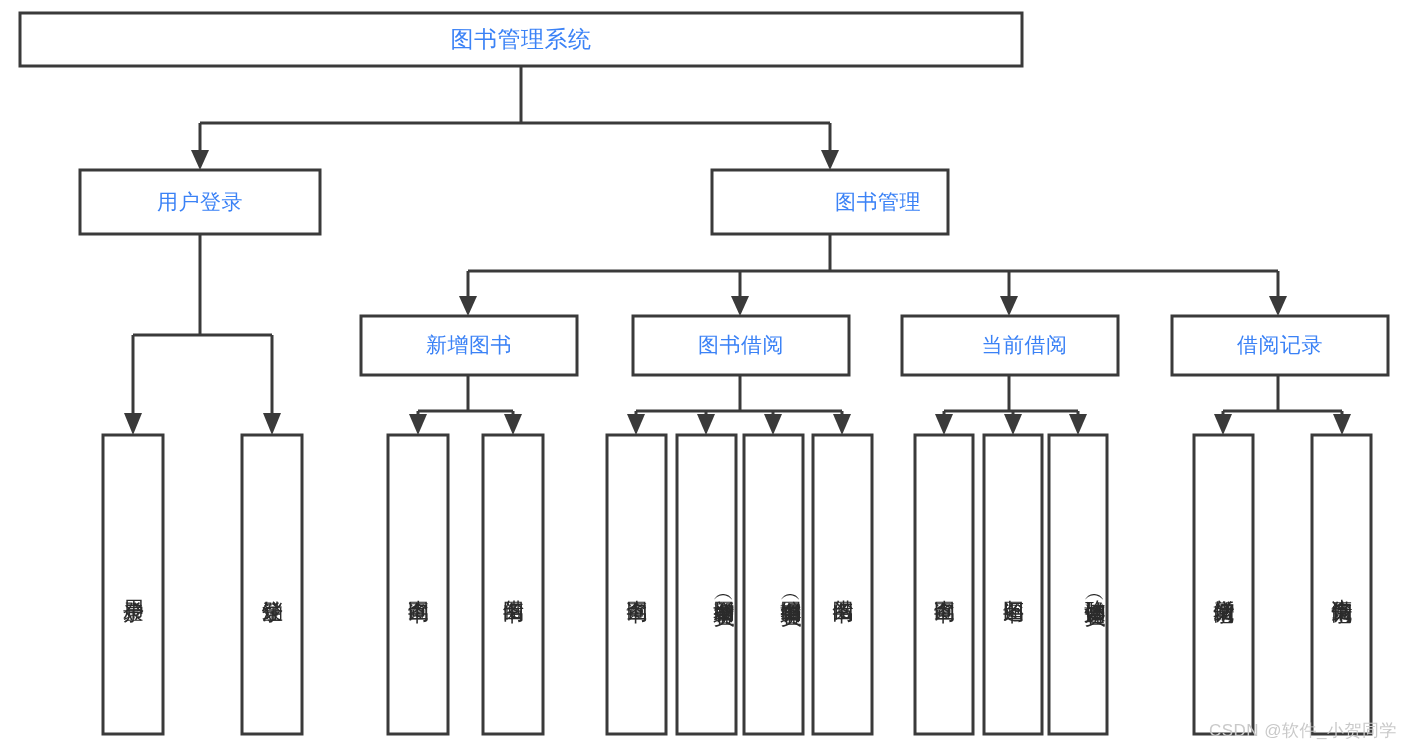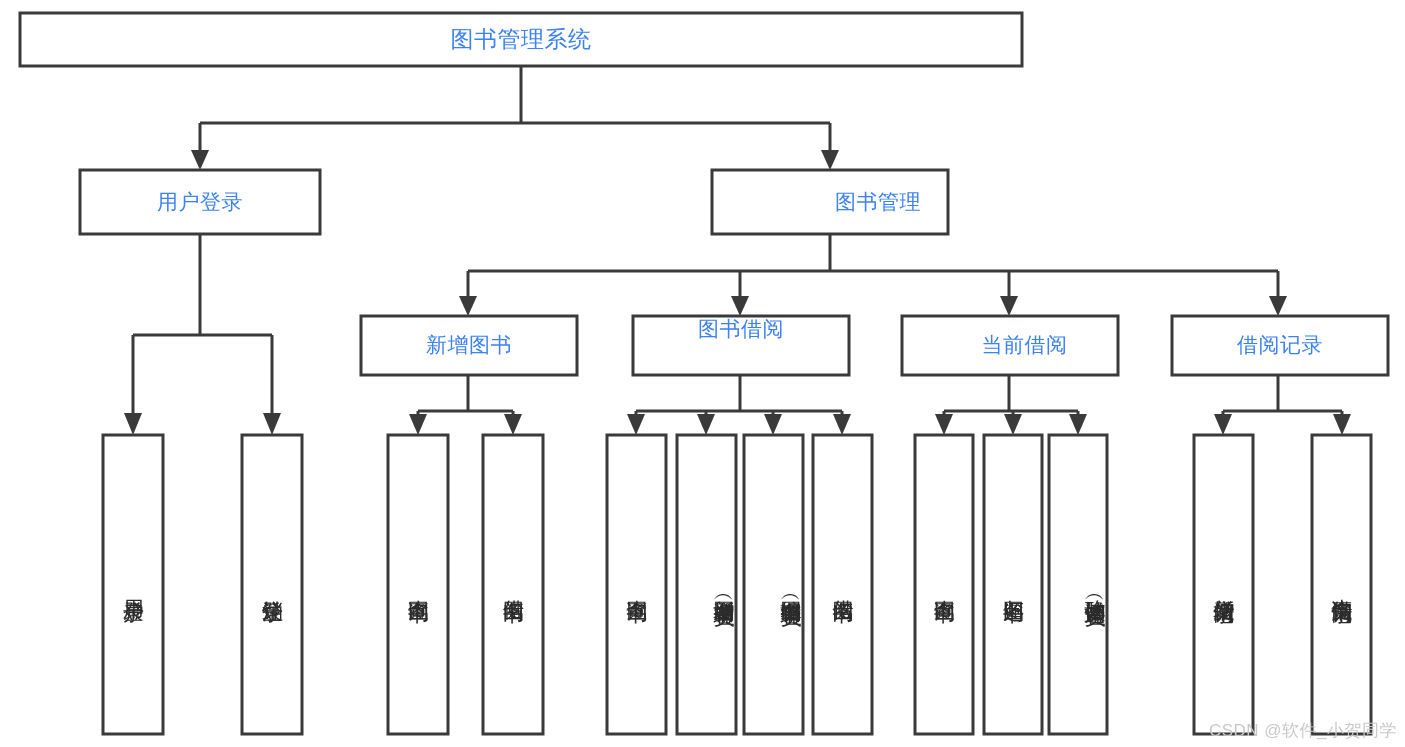--- a/index.html
+++ b/index.html
@@ -173,21 +173,21 @@
     <polygon class="arrow-head" points="1214,414 1232,414 1223,435"></polygon>
     <polygon class="arrow-head" points="1333,414 1351,414 1342,435"></polygon>
   </svg>
 
   <div class="node-label-h" style="left:20px; top:13px; width:1002px; height:53px; font-size:23px;">图书管理系统</div>
 
   <div class="node-label-h" style="left:80px; top:170px; width:240px; height:64px;">用户登录</div>
   <div class="node-label-h" style="left:712px; top:170px; width:236px; height:64px;margin-left:48px;">图书管理</div>
 
   <div class="node-label-h" style="left:361px; top:316px; width:216px; height:59px;">新增图书</div>
-  <div class="node-label-h" style="left:633px; top:300px; width:216px; height:59px;">图书借阅</div>
+  <div class="node-label-h" style="left:633px; top:316px; width:216px; height:59px;">图书借阅</div>
   <div class="node-label-h" style="left:902px; top:316px; width:245px; height:59px;">当前借阅</div>
   <div class="node-label-h" style="left:1172px; top:316px; width:216px; height:59px;">借阅记录</div>
 
   <div class="node-label-v" style="left:103px; top:435px; width:60px; height:299px;">用户登录</div>
   <div class="node-label-v" style="left:242px; top:435px; width:60px; height:299px;">注销登录</div>
 
   <div class="node-label-v" style="left:388px; top:435px; width:60px; height:299px;">查询图书</div>
   <div class="node-label-v" style="left:483px; top:435px; width:60px; height:299px;">借阅图书</div>
 
   <div class="node-label-v" style="left:607px; top:435px; width:59px; height:299px;">查询图书</div>

